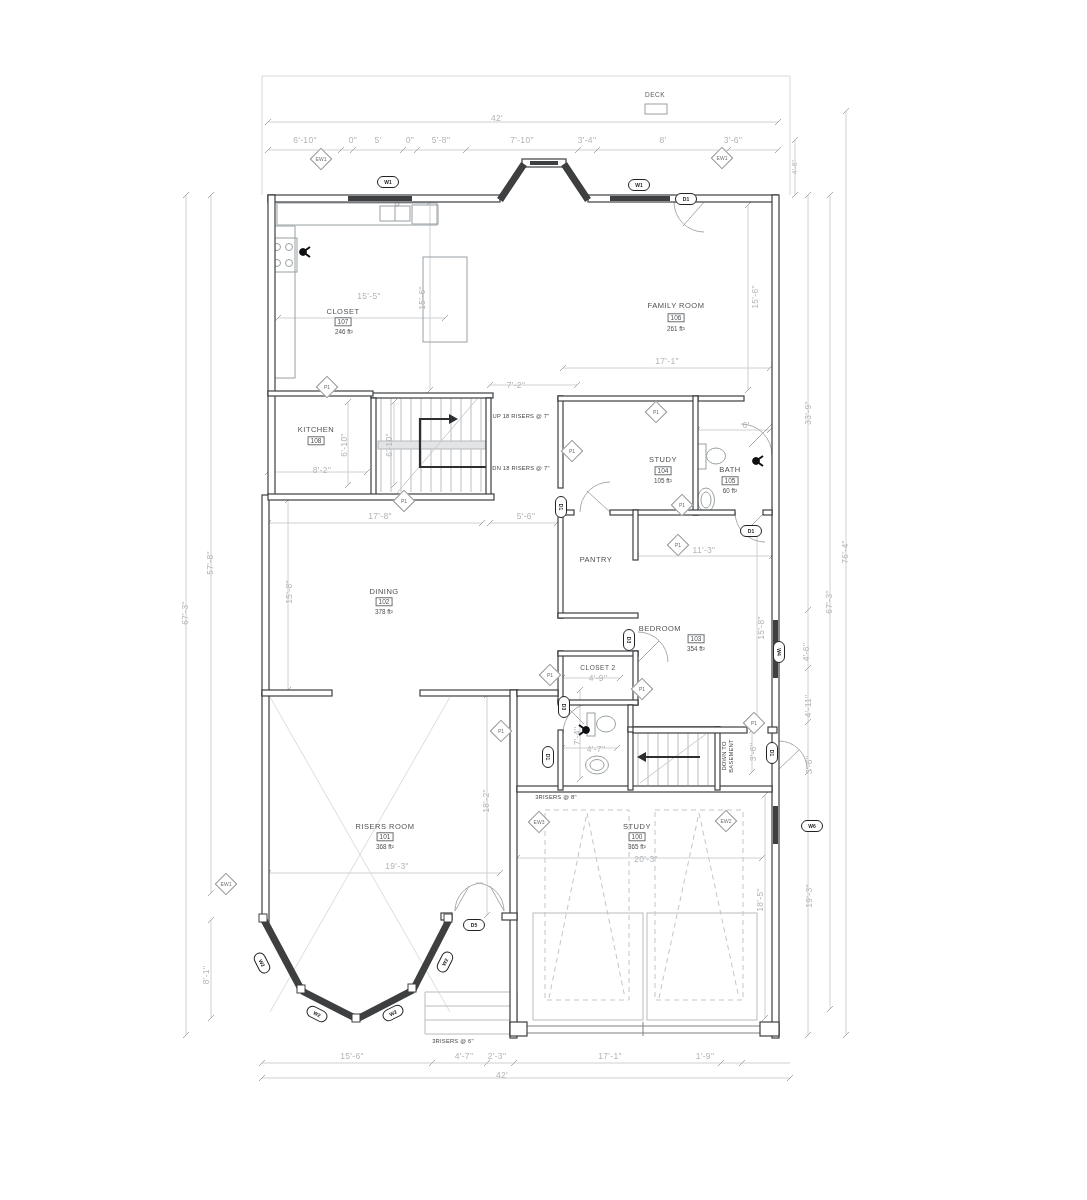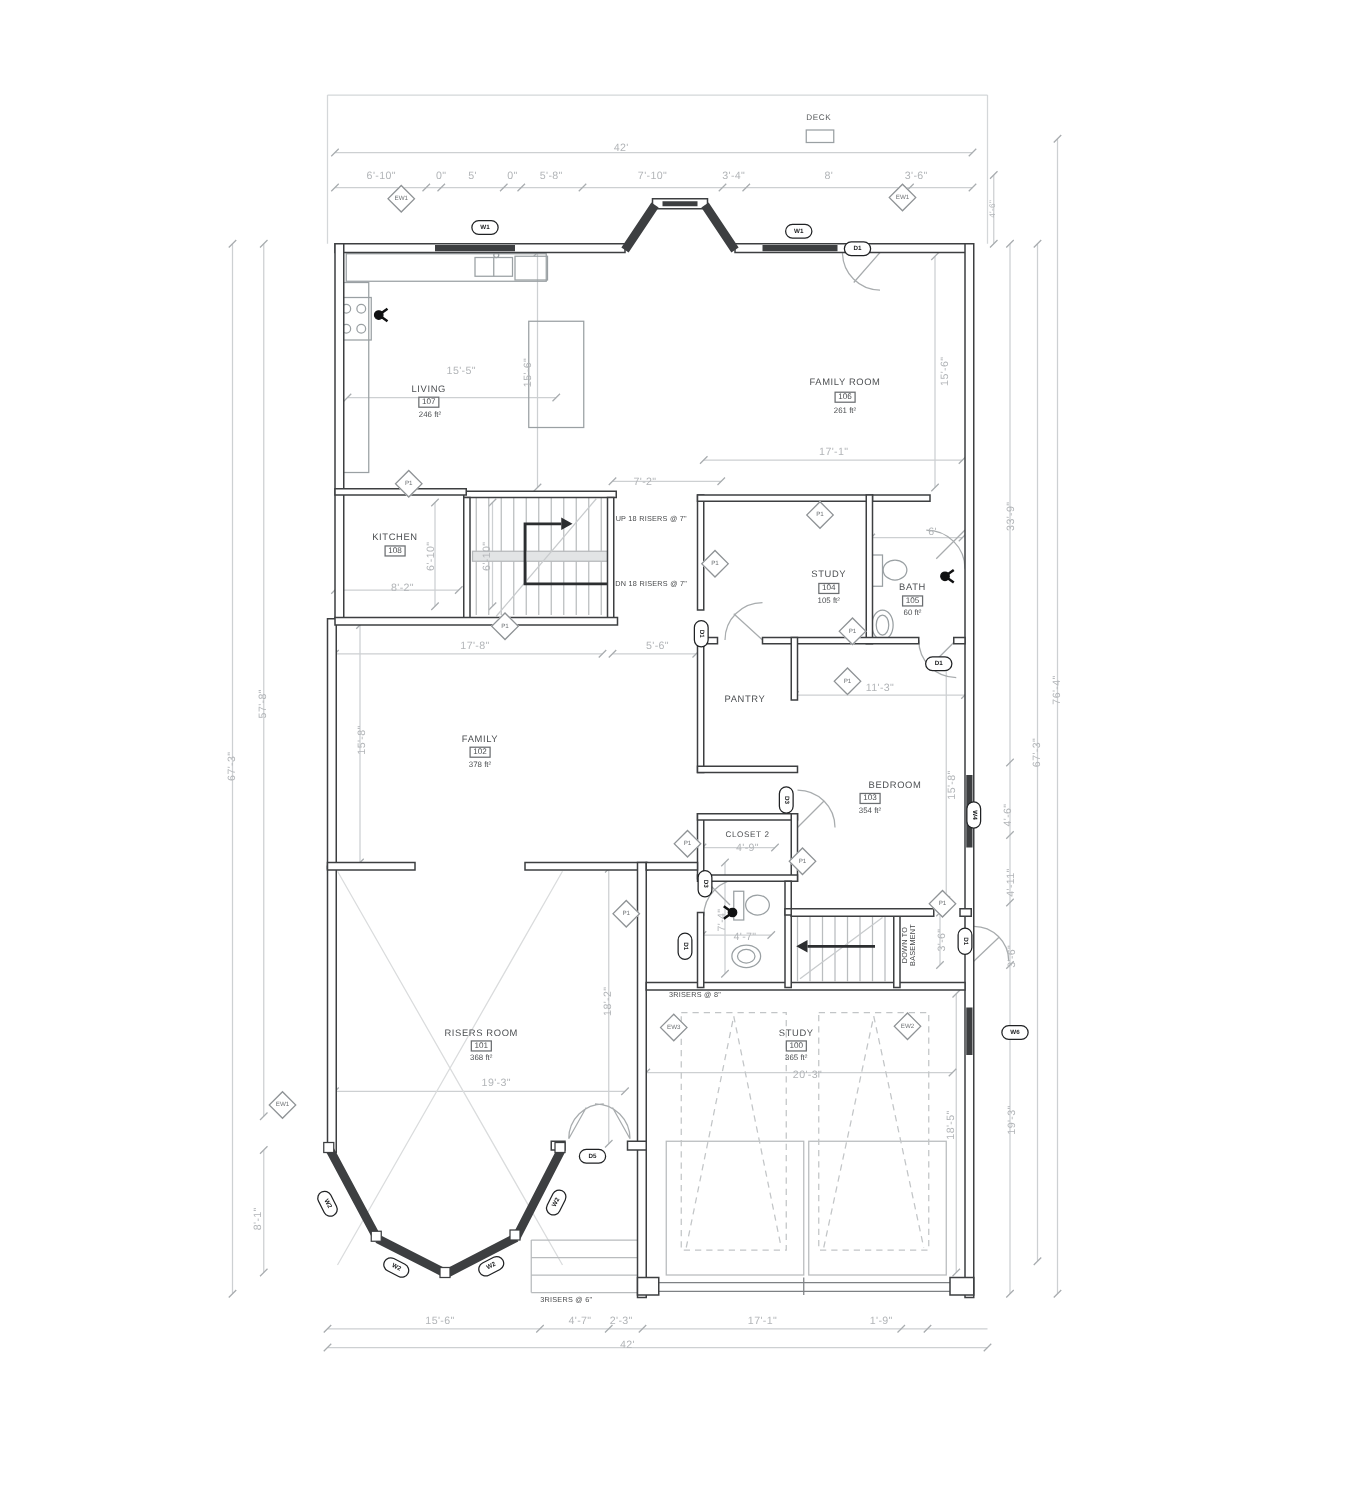--- a/index.html
+++ b/index.html
@@ -194,46 +194,46 @@
         </g>
     <g>
           <circle cx="586" cy="730" r="3.4"></circle>
           <path d="M586,730l-7,-5 M586,730l-7,5" stroke-width="2" fill="none"></path>
         </g>
   </g>
 </svg>
 
 <div class="t deckl" style="left:655px;top:95px">DECK</div>
 
-<div class="t room" style="left:343px;top:312px">LIVING</div>
+<div class="t room" style="left:343px;top:312px">CLOSET</div>
 <div class="t numbox" style="left:343px;top:322px">107</div>
 <div class="t area" style="left:344px;top:332px">246 ft²</div>
 
 <div class="t room" style="left:676px;top:306px">FAMILY ROOM</div>
 <div class="t numbox" style="left:676px;top:318px">106</div>
 <div class="t area" style="left:676px;top:329px">261 ft²</div>
 
 <div class="t room" style="left:316px;top:430px">KITCHEN</div>
 <div class="t numbox" style="left:316px;top:441px">108</div>
 
 <div class="t room" style="left:663px;top:460px">STUDY</div>
 <div class="t numbox" style="left:663px;top:471px">104</div>
 <div class="t area" style="left:663px;top:481px">105 ft²</div>
 
 <div class="t room" style="left:730px;top:470px">BATH</div>
 <div class="t numbox" style="left:730px;top:481px">105</div>
 <div class="t area" style="left:730px;top:491px">60 ft²</div>
 
 <div class="t room" style="left:596px;top:560px">PANTRY</div>
 
-<div class="t room" style="left:716px;top:629px">BEDROOM</div>
+<div class="t room" style="left:660px;top:629px">BEDROOM</div>
 <div class="t numbox" style="left:696px;top:639px">103</div>
 <div class="t area" style="left:696px;top:649px">354 ft²</div>
 
-<div class="t room" style="left:384px;top:592px">FAMILY</div>
+<div class="t room" style="left:384px;top:592px">DINING</div>
 <div class="t numbox" style="left:384px;top:602px">102</div>
 <div class="t area" style="left:384px;top:612px">378 ft²</div>
 
 <div class="t room" style="left:598px;top:668px;font-size:6.5px">CLOSET 2</div>
 
 <div class="t room" style="left:385px;top:827px">RISERS ROOM</div>
 <div class="t numbox" style="left:385px;top:837px">101</div>
 <div class="t area" style="left:385px;top:847px">368 ft²</div>
 
 <div class="t room" style="left:637px;top:827px">STUDY</div>

